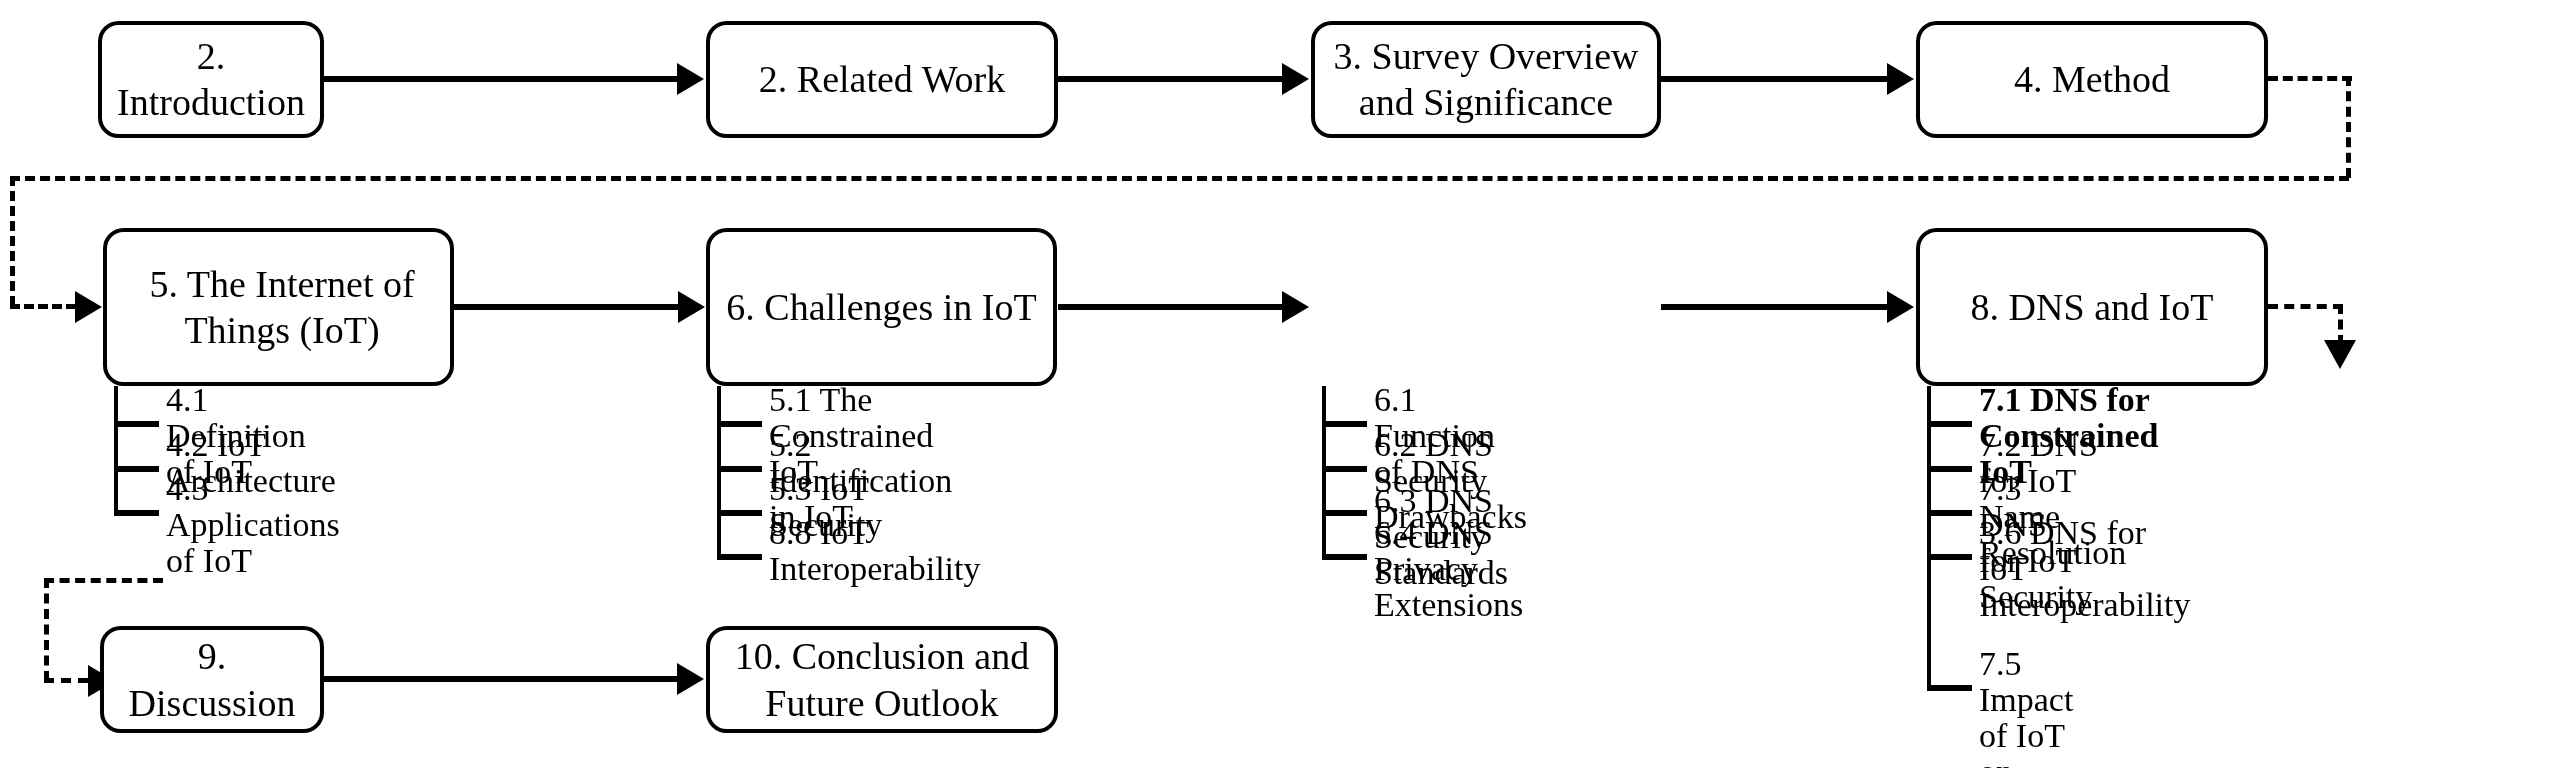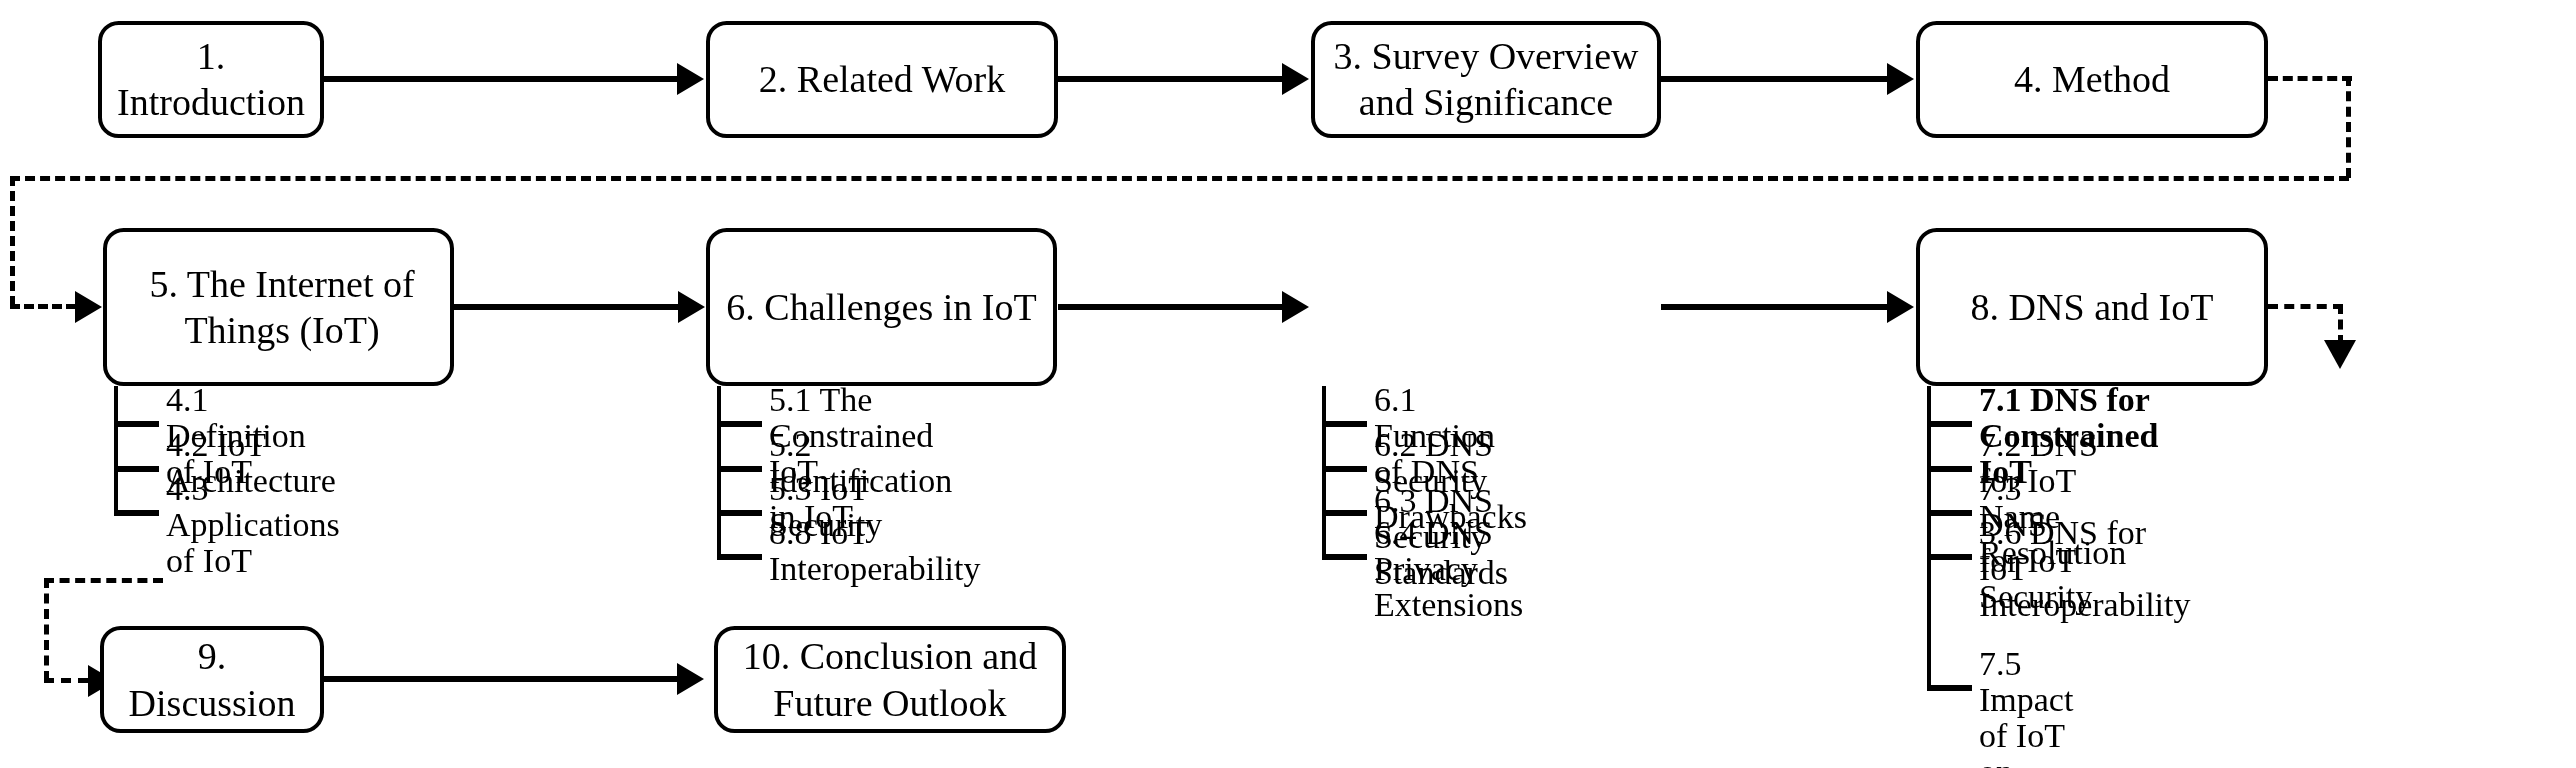--- a/index.html
+++ b/index.html
@@ -29,21 +29,21 @@
   .spine{position:absolute;left:0;top:0;width:4.2px;background:#000;}
   .tick{position:absolute;height:5.5px;width:45px;background:#000;left:0;}
   .sub{position:absolute;font-size:34px;line-height:1.06;white-space:pre-line;left:52px;}
 </style>
 </head>
 <body>
 
 <div id="root">
 
   <div class="node" style="left:98px;top:20.6px;width:226px;height:117px;">
-    <span class="lbl">1. Introduction</span>
+    <span class="lbl">2. Introduction</span>
   </div>
 
   <div class="arrow" style="left:324px;top:76px;width:353px;"></div>
   <div class="ahead" style="left:677px;top:63px;"></div>
 
   <div class="node" style="left:706px;top:20.6px;width:352px;height:117px;">
     <span class="lbl">2. Related Work</span>
   </div>
 
   <div class="arrow" style="left:1058px;top:76px;width:225px;"></div>
@@ -145,19 +145,19 @@
   <div class="dh" style="left:44px;top:678px;width:44px;"></div>
   <div class="ahead" style="left:88px;top:665px;"></div>
 
   <div class="node" style="left:100px;top:626px;width:224px;height:107px;">
     <span class="lbl">9. Discussion</span>
   </div>
 
   <div class="arrow" style="left:324px;top:676px;width:353px;"></div>
   <div class="ahead" style="left:677px;top:663px;"></div>
 
-  <div class="node" style="left:706px;top:626px;width:352px;height:107px;margin-left:8px;">
+  <div class="node" style="left:706px;top:626px;width:352px;height:107px;">
     <span class="lbl">10. Conclusion and
 Future Outlook</span>
   </div>
 
 </div>
 
 
 </body></html>

